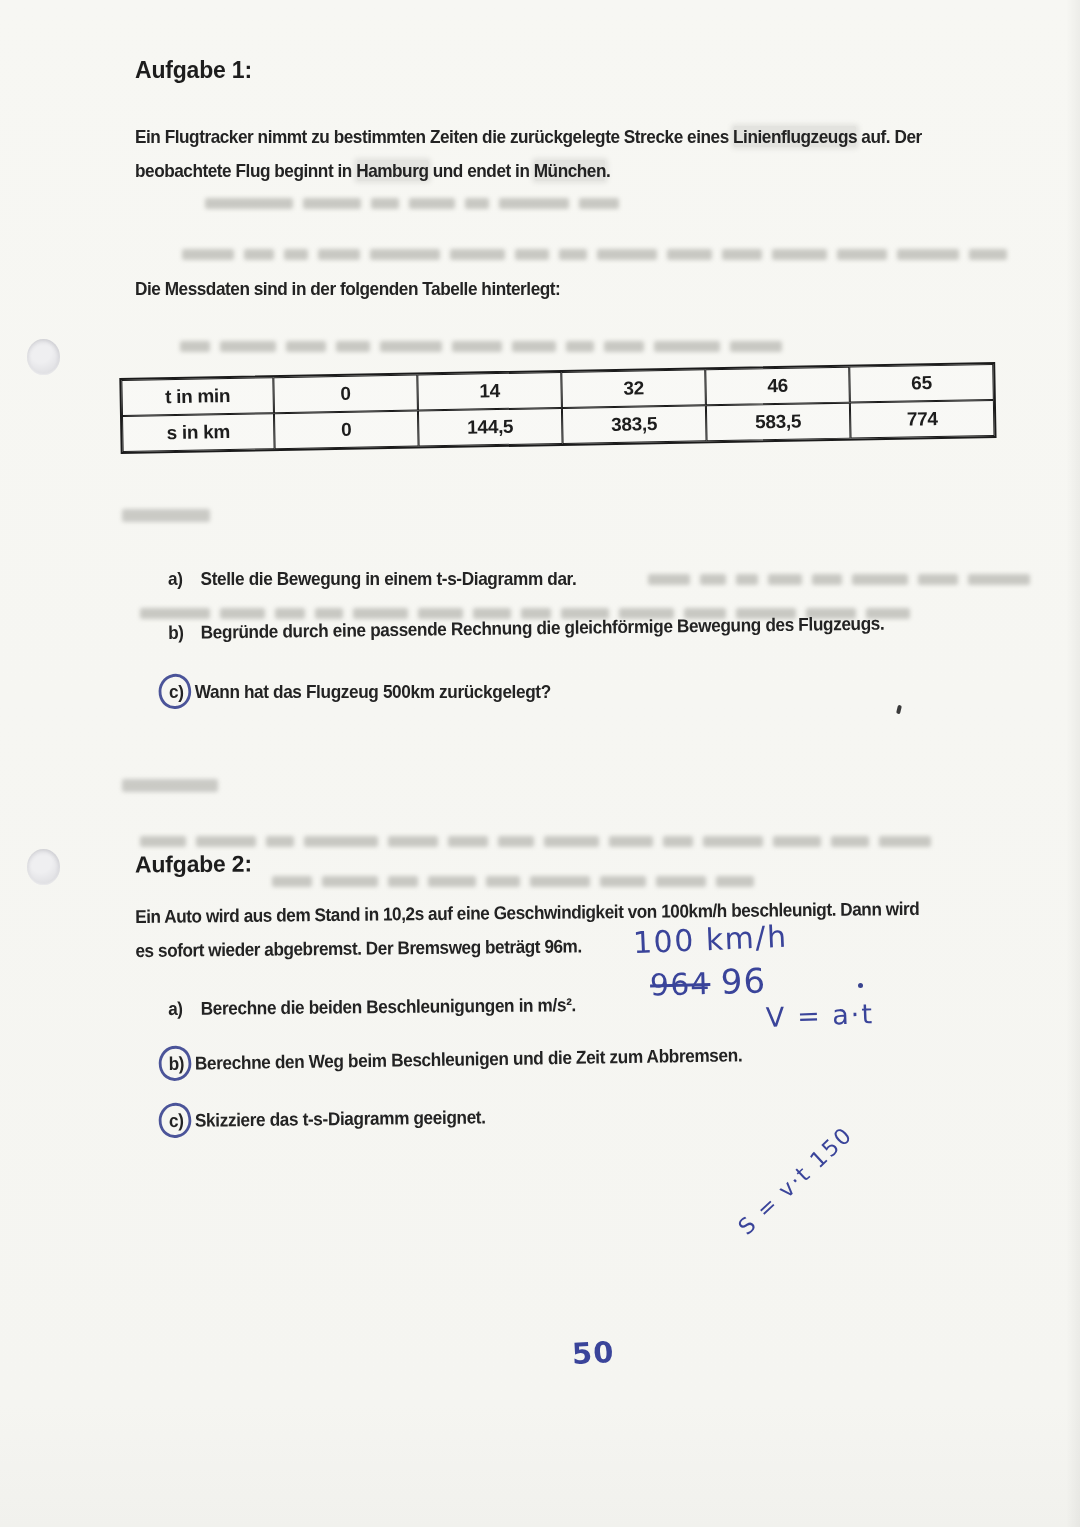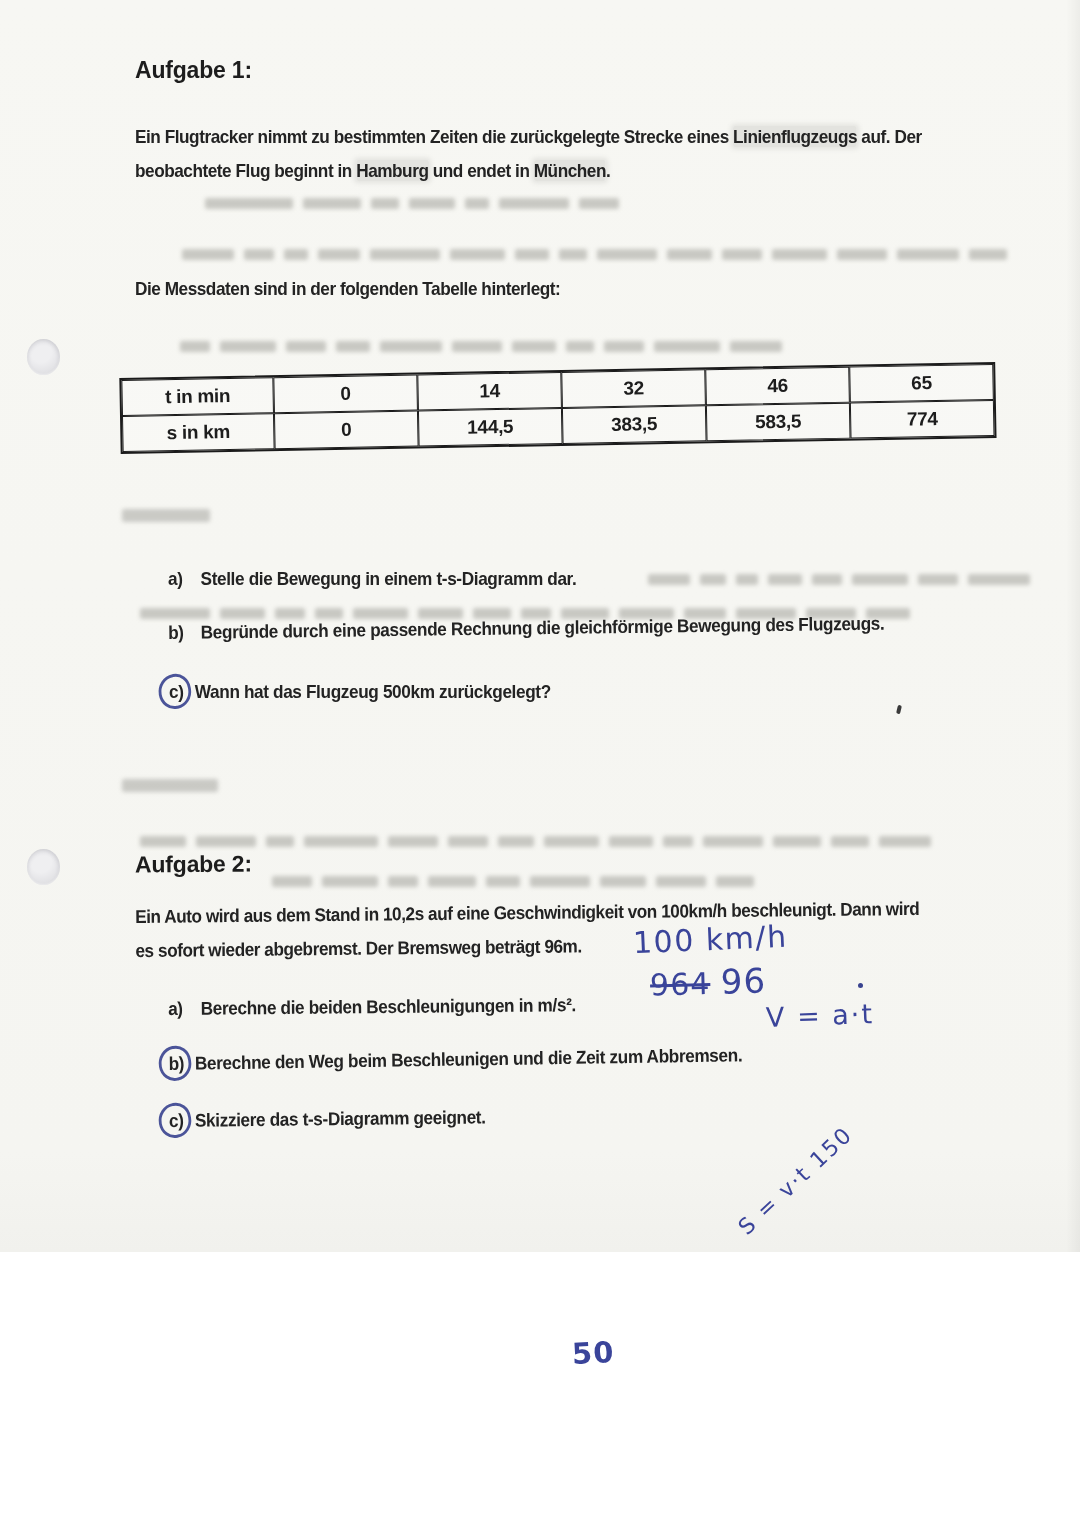--- a/index.html
+++ b/index.html
@@ -1,18 +1,18 @@
 <!DOCTYPE html>
 <html><head>
 <meta charset="utf-8">
 <style>
   html,body{margin:0;padding:0;}
   body{width:1080px;height:1527px;overflow:hidden;
        font-family:"Liberation Sans",sans-serif;}
-  .page{position:relative;width:1080px;height:1252px;
+  .page{position:relative;width:1080px;height:1527px;
     background-color:#f6f6f2;
     background-image:
       linear-gradient(to left, rgba(0,0,0,0.045), rgba(0,0,0,0) 14px),
       linear-gradient(180deg, #f7f7f3 0%, #f5f5f1 92%, #f1f1ed 100%),
       radial-gradient(circle 1.6px at 433px 96px,  #8a8a86 0 1px, transparent 1.7px),
       radial-gradient(circle 1.4px at 769px 57px,  #9a9a94 0 1px, transparent 1.5px),
       radial-gradient(circle 1.4px at 1052px 313px,#8a8a86 0 1px, transparent 1.5px),
       radial-gradient(circle 1.5px at 338px 523px, #9a9a94 0 1px, transparent 1.6px),
       radial-gradient(circle 1.5px at 648px 716px, #84847f 0 1px, transparent 1.6px),
       radial-gradient(circle 1.4px at 77px  574px, #9a9a94 0 1px, transparent 1.5px),

